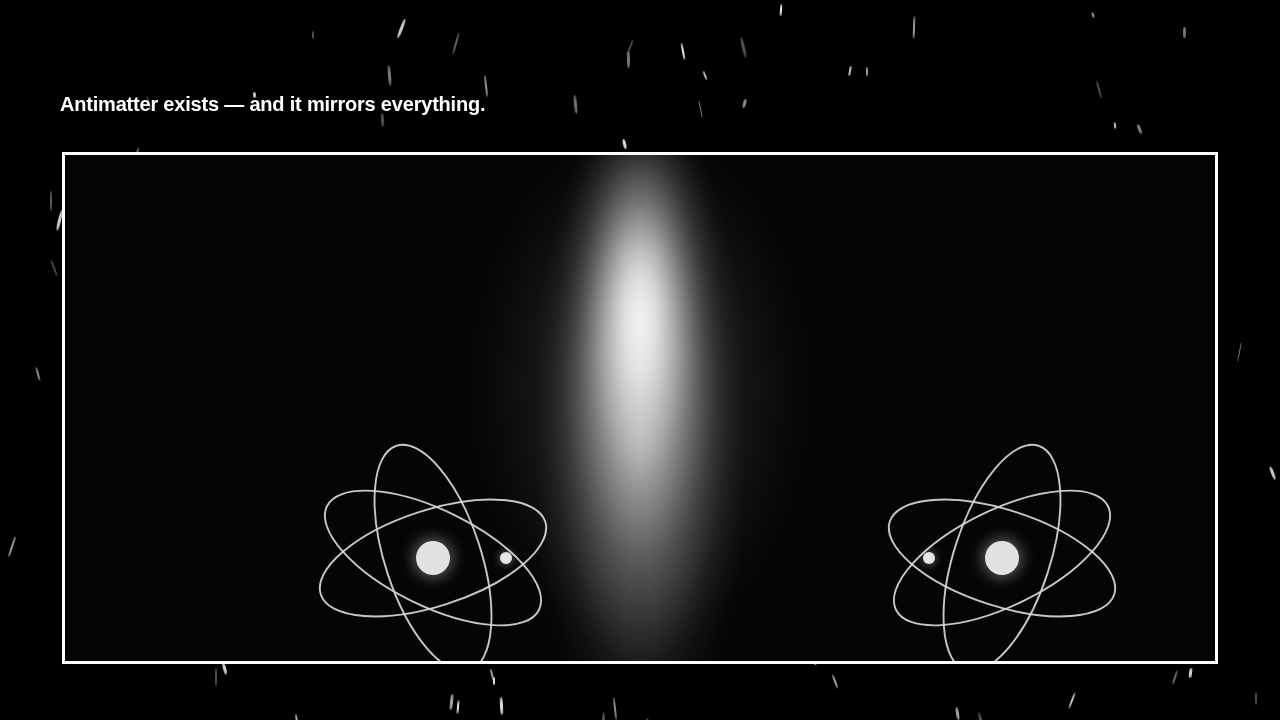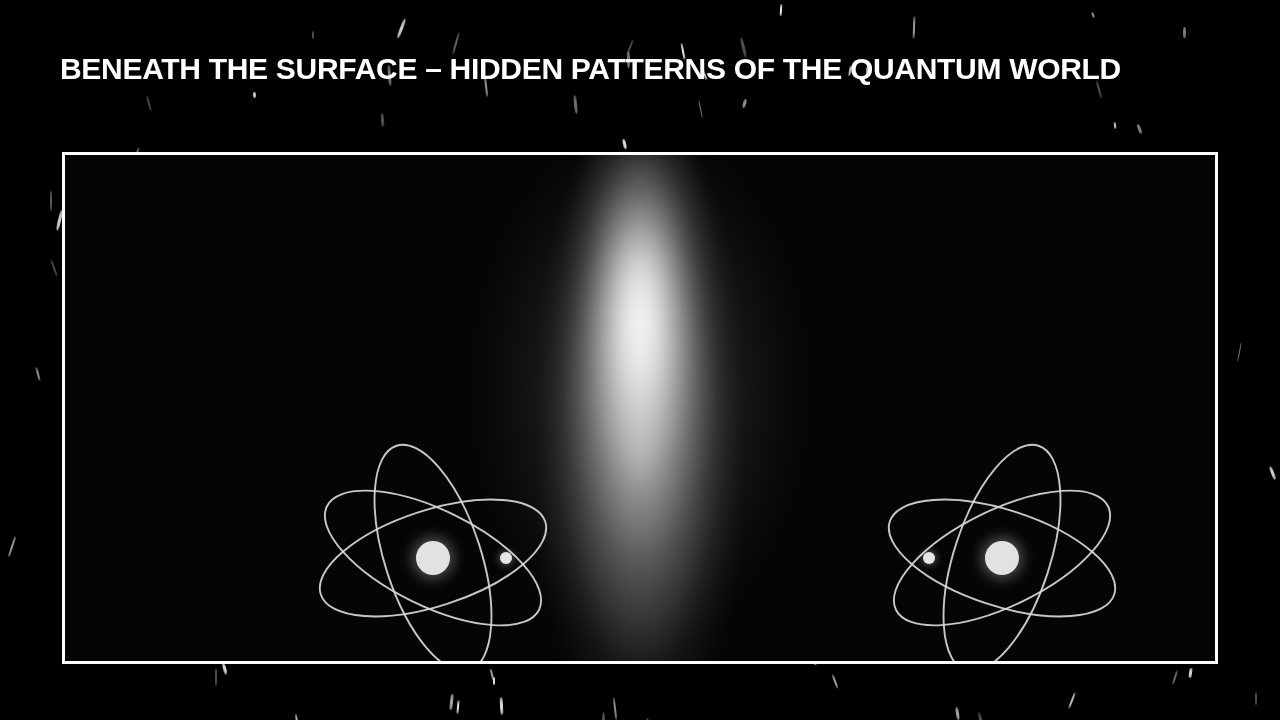--- a/index.html
+++ b/index.html
@@ -180,21 +180,21 @@
       <span class="streak" style="left: 1106.85px; top: 408.821px; width: 1.47949px; height: 5.53259px; opacity: 0.28; transform: rotate(0.4deg);"></span>
       <span class="streak" style="left: 940.23px; top: 247.374px; width: 2.15877px; height: 15.8647px; opacity: 0.13; transform: rotate(-10.5deg);"></span>
       <span class="streak" style="left: 135.374px; top: 146.587px; width: 2.01409px; height: 16.7472px; opacity: 0.48; transform: rotate(20.6deg);"></span>
       <span class="streak" style="left: 646.487px; top: 717.649px; width: 1.94653px; height: 12.9372px; opacity: 0.46; transform: rotate(4.1deg);"></span>
       <span class="streak" style="left: 53.2739px; top: 259.096px; width: 2.40551px; height: 17.7664px; opacity: 0.28; transform: rotate(-20.4deg);"></span>
       <span class="streak" style="left: 1188.91px; top: 668.108px; width: 3.13335px; height: 10.22px; opacity: 0.83; transform: rotate(7.7deg);"></span>
       <span class="streak" style="left: 1239.01px; top: 342.173px; width: 1.42365px; height: 19.6306px; opacity: 0.46; transform: rotate(10.7deg);"></span>
       <span class="streak" style="left: 450.106px; top: 693.572px; width: 2.77295px; height: 16.2076px; opacity: 0.65; transform: rotate(6.2deg);"></span>
     </div>
 
-  <div class="title">BENEATH THE SURFACE – HIDDEN PATTERNS OF THE QUANTUM WORLD</div>
+  <div class="subtitle">Antimatter exists — and it mirrors everything.</div>
 
   <div class="panel">
     <div class="panel-inner">
 
       <div class="glow-wide"></div>
       <div class="glow"></div>
 
       <div class="atom left">
         <svg viewBox="0 0 270 270">
           <ellipse class="orbit" cx="135" cy="135" rx="118" ry="48" transform="rotate(-18 135 135)"></ellipse>

